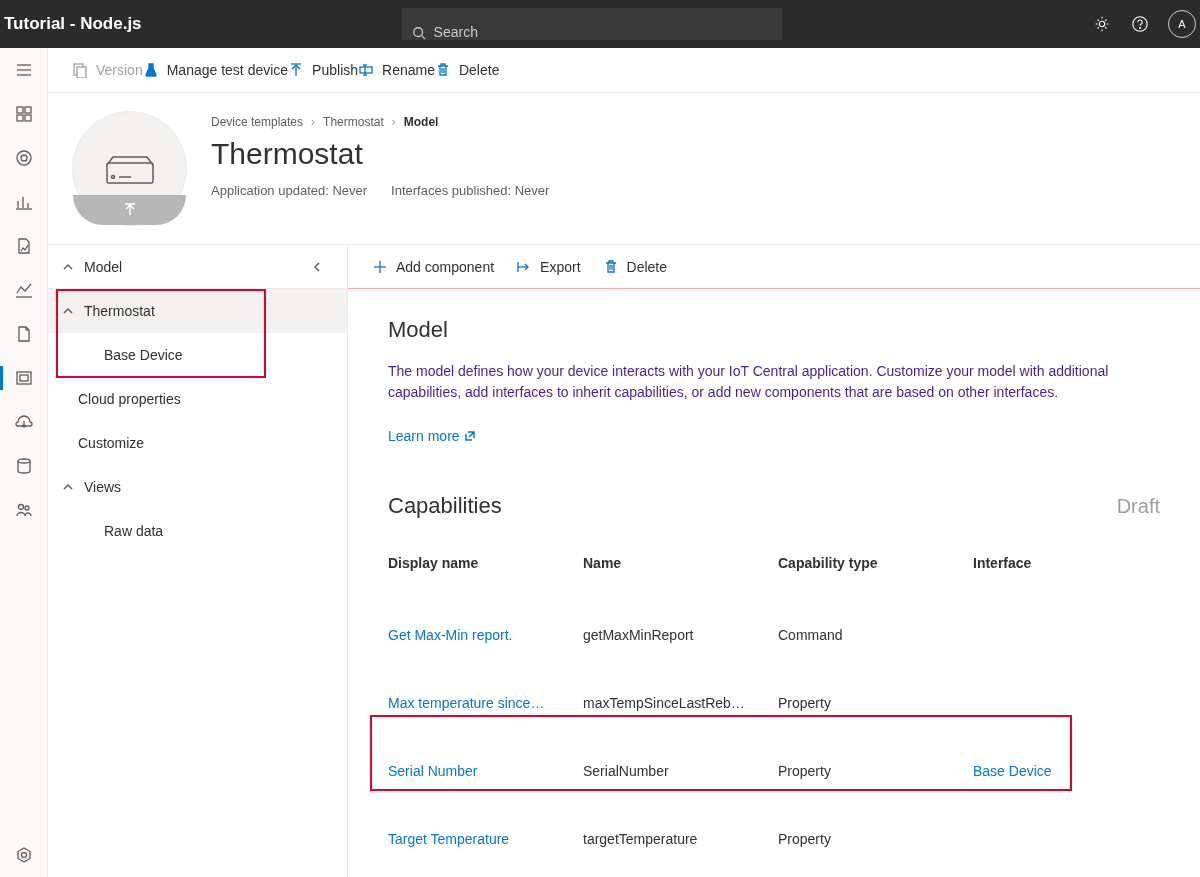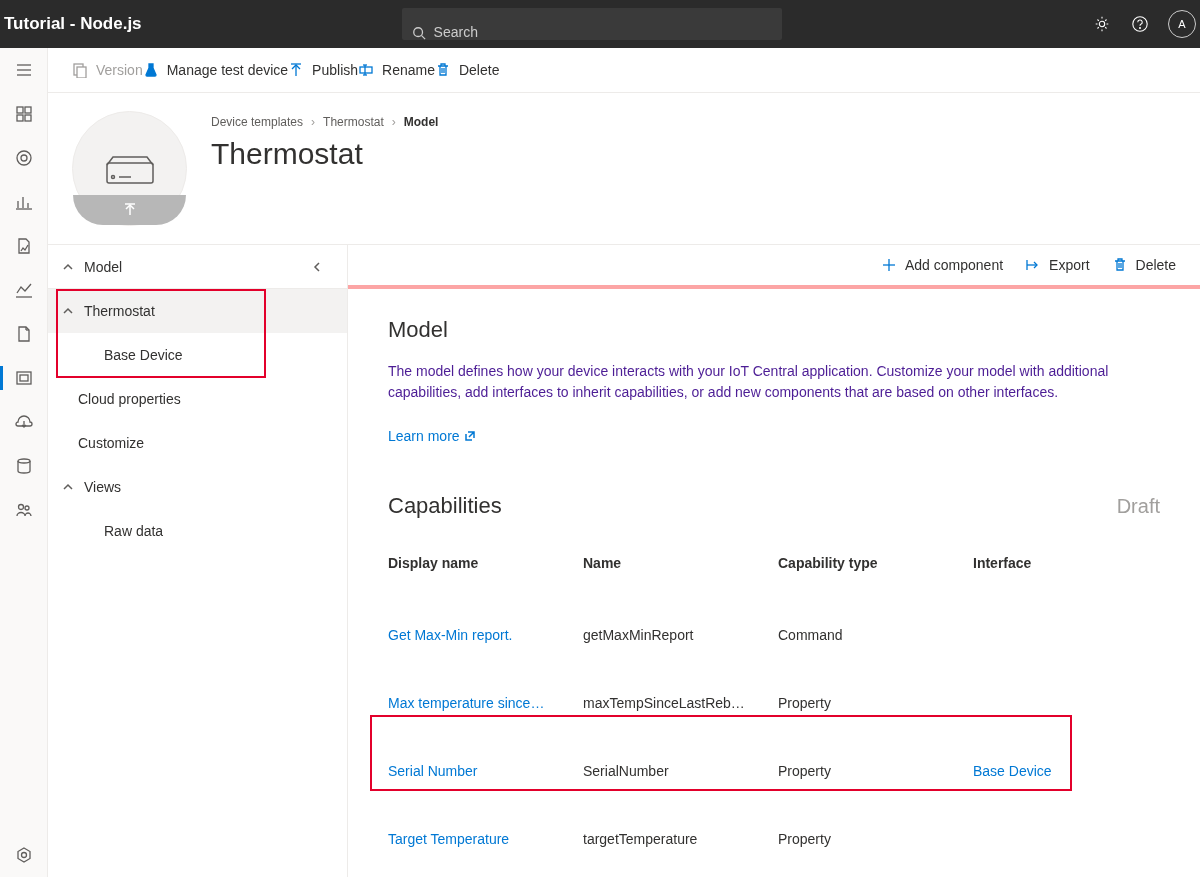--- a/index.html
+++ b/index.html
@@ -51,21 +51,21 @@
 .tree-head { height:44px; display:flex; align-items:center; padding:0 14px; font-size:14px; border-bottom:1px solid #edebe9; }
 .tree-head svg, .tree-item svg.chev { width:12px; height:12px; stroke:#605e5c; fill:none; stroke-width:1.5; margin-right:10px; }
 .tree-head .collapse { margin-left:auto; }
 .tree-item { height:44px; display:flex; align-items:center; padding:0 14px; font-size:14px; cursor:pointer; }
 .tree-item.sub2 { padding-left:56px; }
 .tree-item.active { background:#f3f2f1; }
 .tree-item.simple { padding-left:30px; }
 .redbox1 { position:absolute; left:8px; top:44px; width:210px; height:89px; border:2px solid #e3002b; pointer-events:none; }
 
 .content { flex:1; display:flex; flex-direction:column; overflow:hidden; }
-.content-bar { height:44px; border-bottom:4px solid #fca5a5; display:flex; align-items:center; padding:0 24px; gap:22px;justify-content:flex-end; }
+.content-bar { height:44px; border-bottom:1px solid #fca5a5; display:flex; align-items:center; padding:0 24px; gap:22px; }
 .content-bar .cmd { color:#323130; }
 .content-bar .cmd svg { stroke:#0078d4; }
 .content-body { flex:1; padding:28px 40px; overflow:auto; position:relative; }
 h2.section { font-size:22px; font-weight:400; margin-bottom:18px; }
 .desc { font-size:14px; color:#4c1d95; line-height:1.5; max-width:740px; margin-bottom:24px; }
 .learn { color:#0078d4; font-size:14px; text-decoration:none; display:inline-flex; align-items:center; gap:4px; }
 .learn svg { width:12px; height:12px; stroke:#0078d4; fill:none; stroke-width:1.5; }
 
 .cap-head { display:flex; align-items:center; margin-top:48px; margin-bottom:24px; }
 .cap-head h2 { font-size:22px; font-weight:400; }
@@ -255,20 +255,24 @@
       </div>
       <div class="header-text">
         <div class="breadcrumbs">
           <span>Device templates</span>
           <span class="sep">›</span>
           <span>Thermostat</span>
           <span class="sep">›</span>
           <span class="cur">Model</span>
         </div>
         <h1 class="page-title">Thermostat</h1>
+        <div class="meta">
+          <span>Application updated: Never</span>
+          <span>Interfaces published: Never</span>
+        </div>
       </div>
     </div>
 
     <div class="workspace">
 
       <div class="tree">
         <div class="tree-head">
           <svg class="chev" viewBox="0 0 12 12">
               <polyline points="2,8 6,4 10,8"></polyline>
             </svg>

